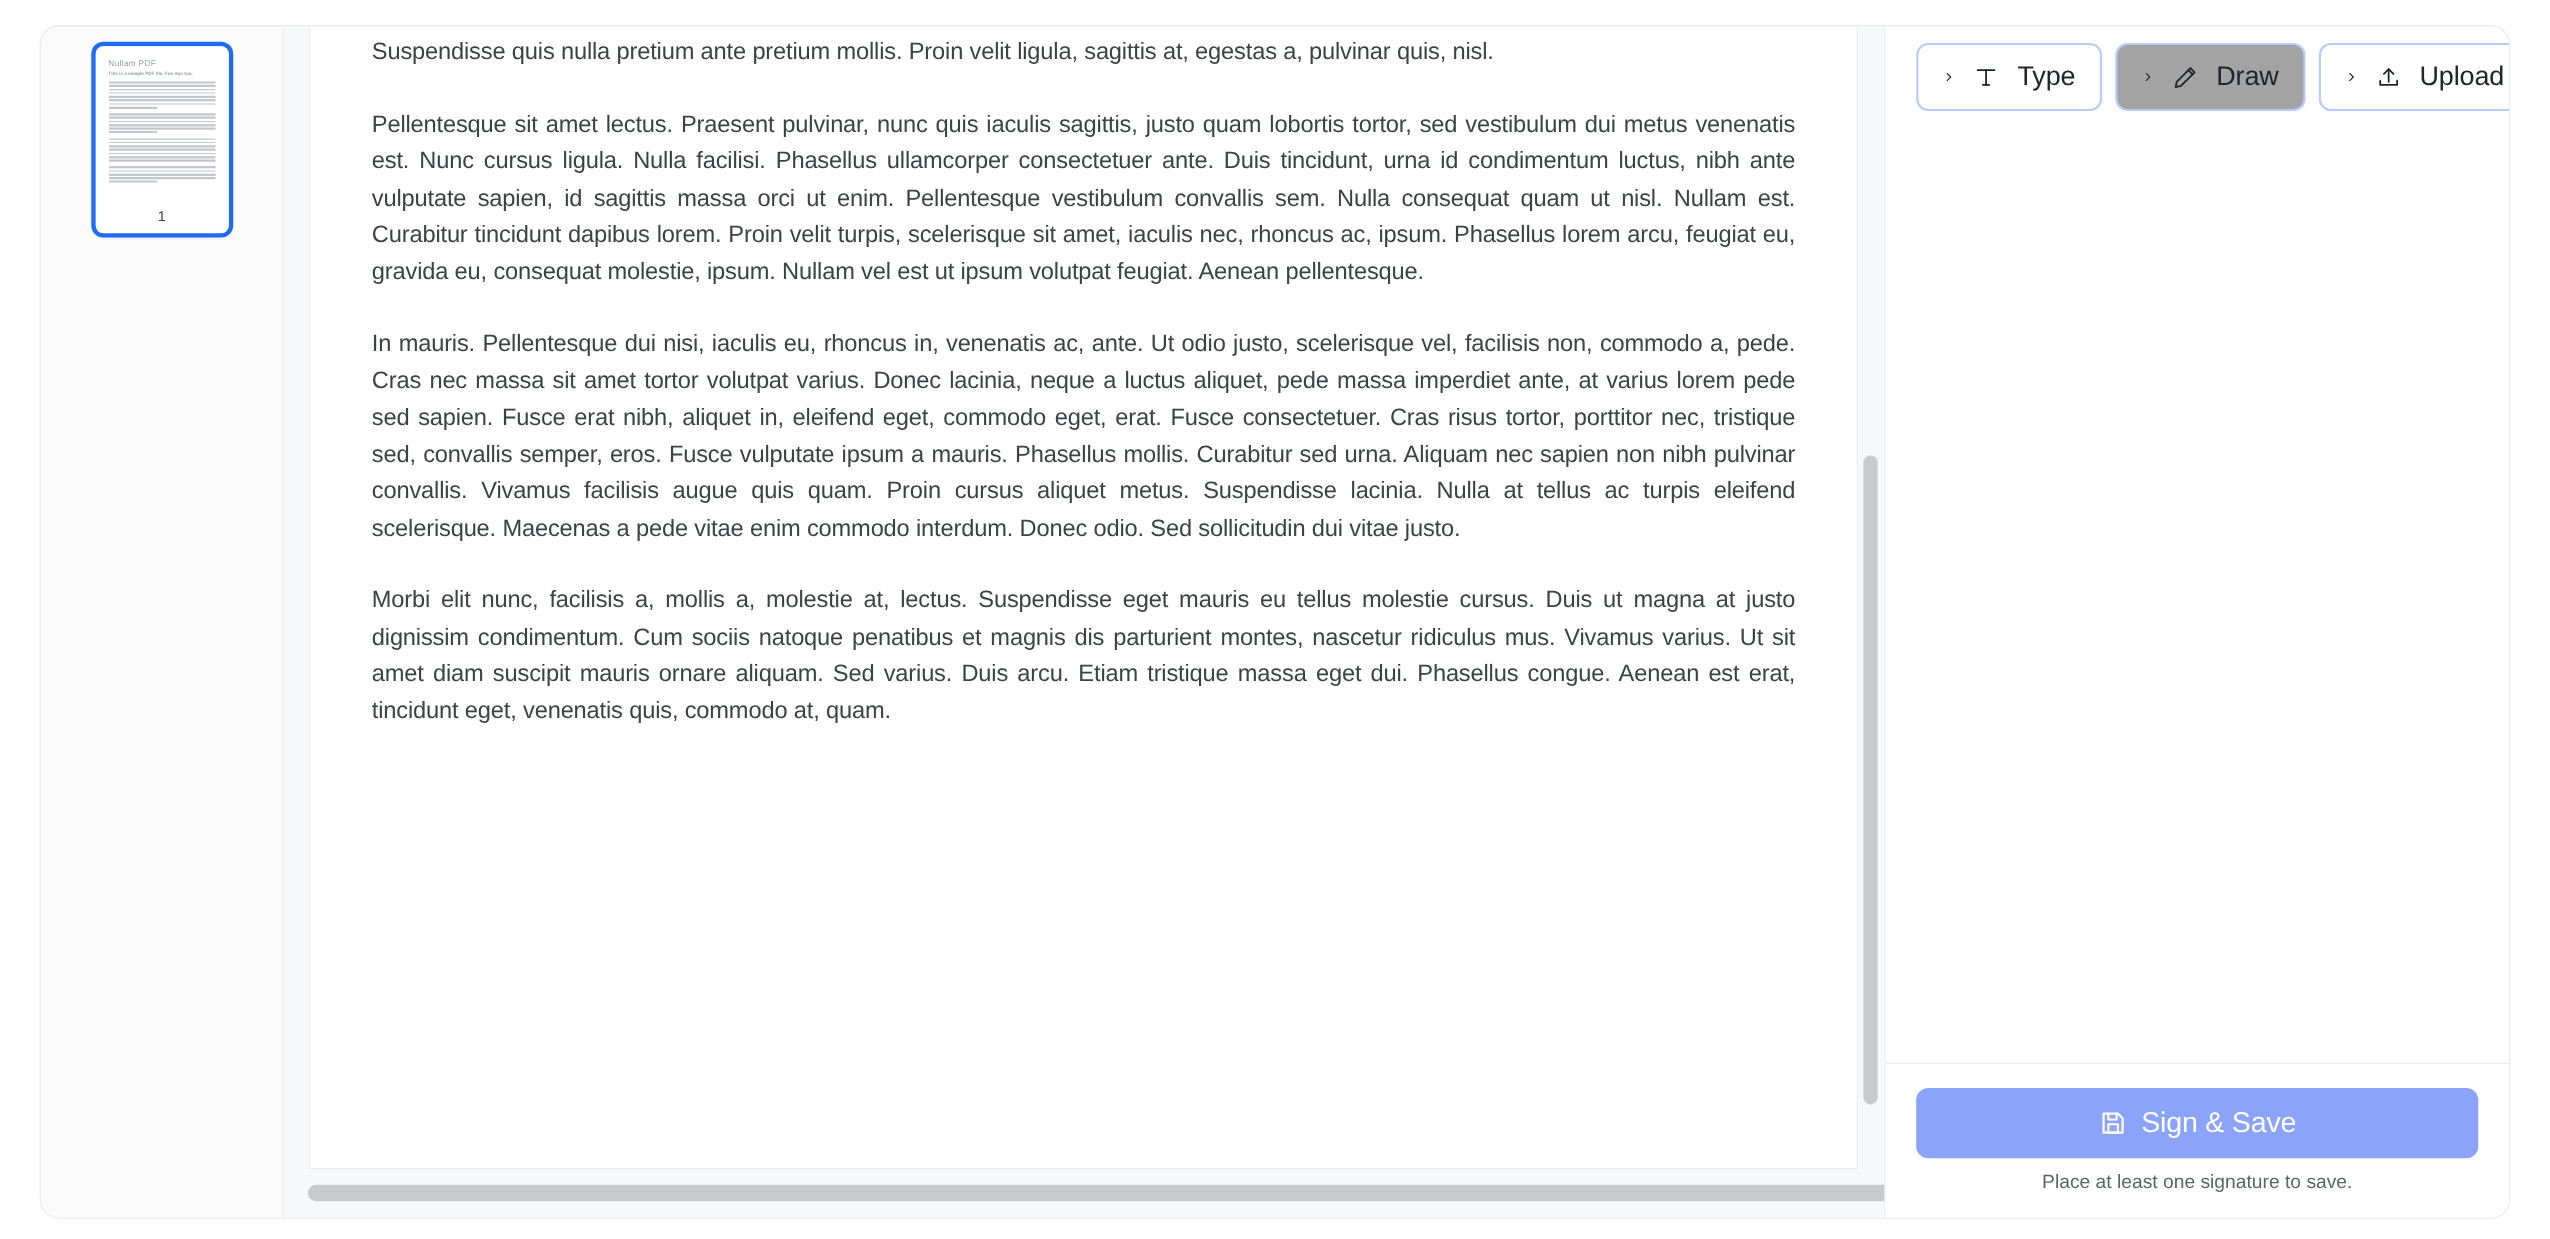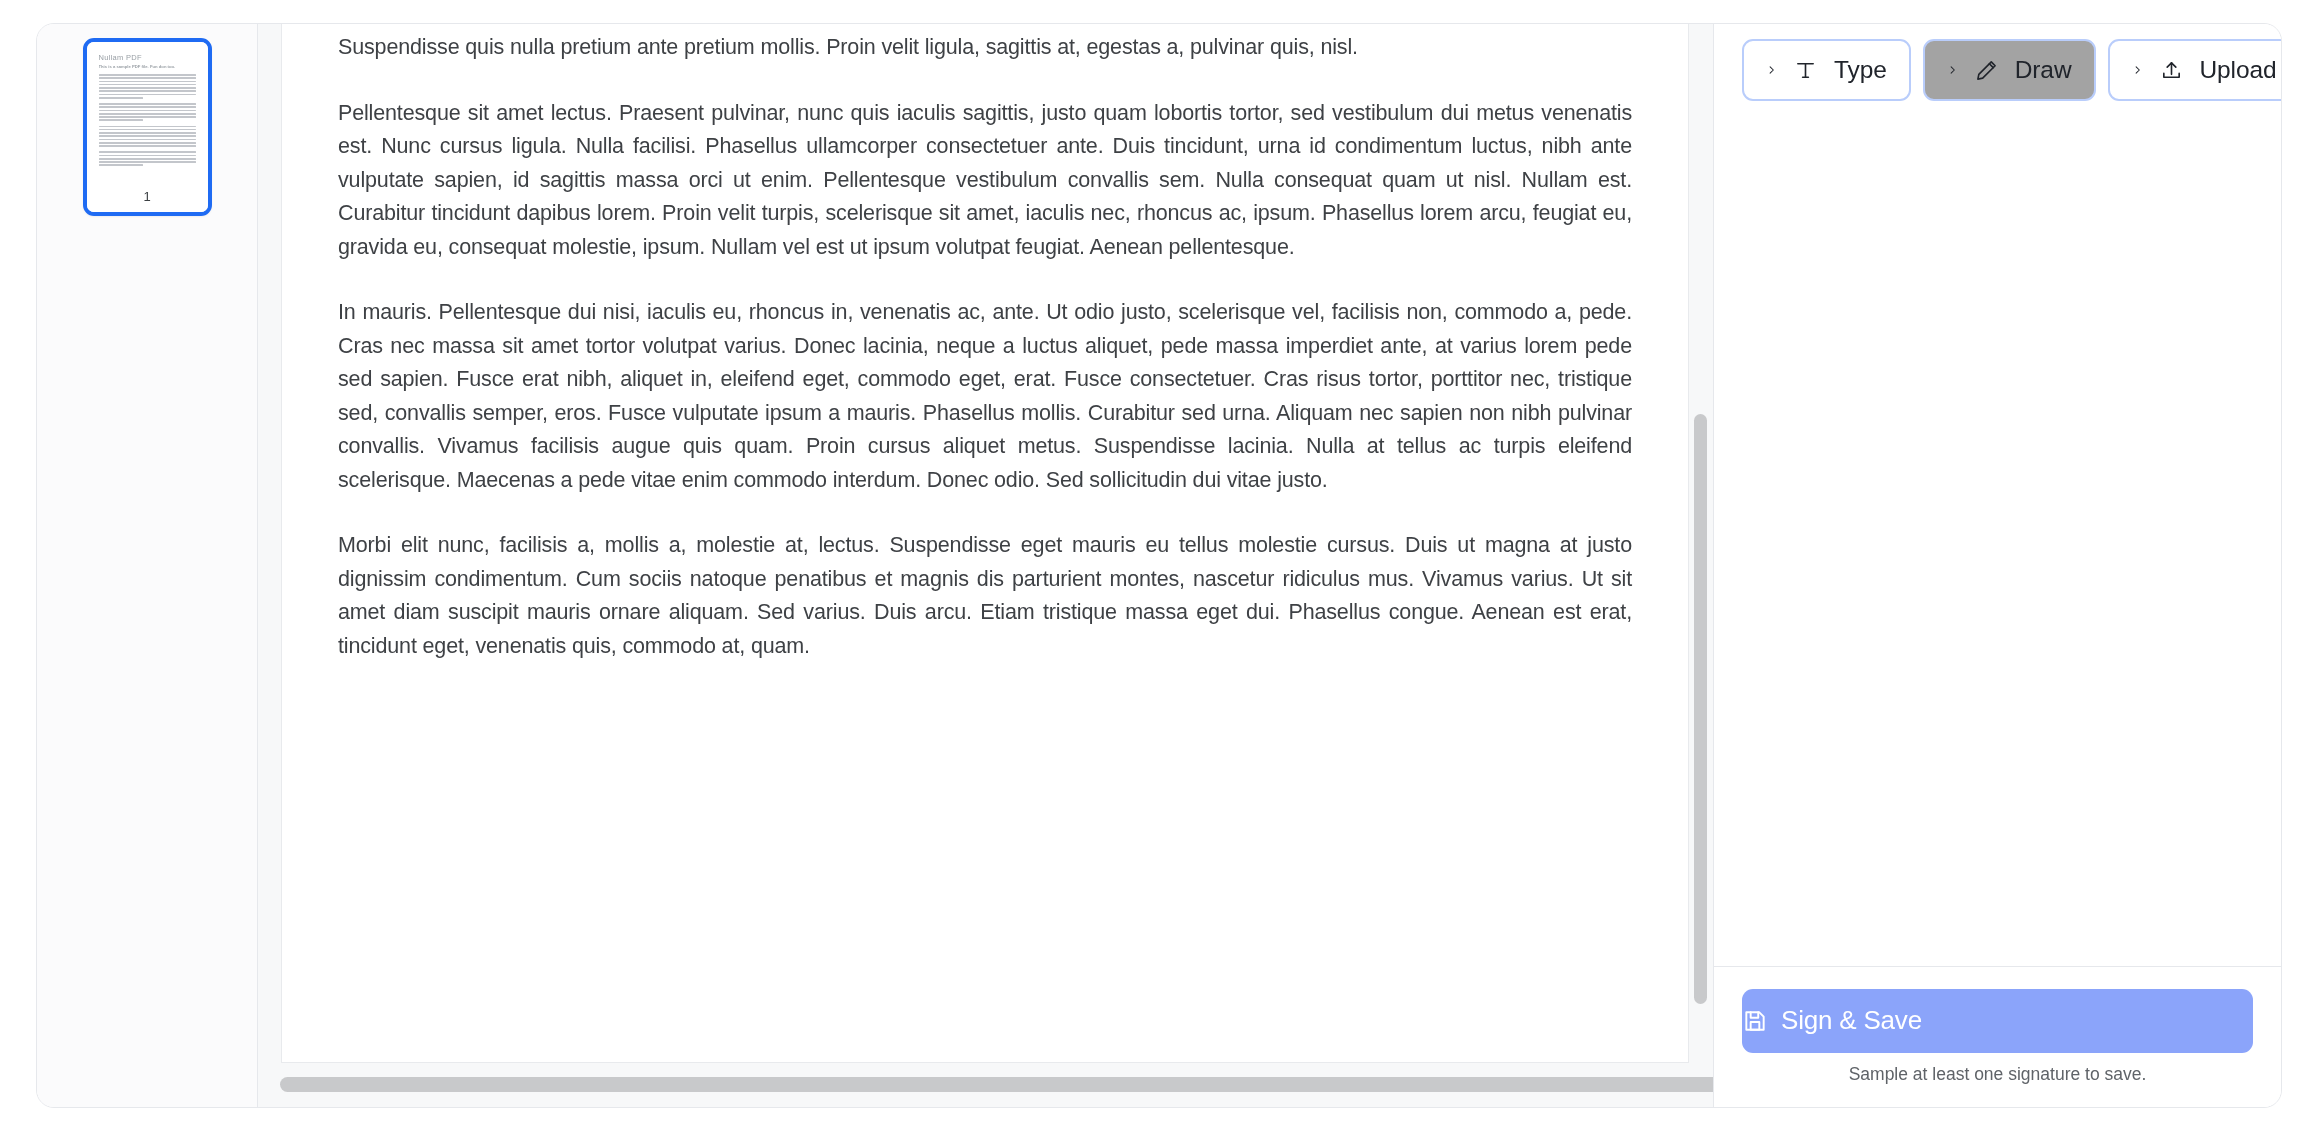--- a/index.html
+++ b/index.html
@@ -221,21 +221,21 @@
   }
   .sign-save {
     width: 100%;
     height: 64px;
     background: #8ba4fa;
     color: #ffffff;
     border: none;
     border-radius: 11px;
     display: flex;
     align-items: center;
-    justify-content: flex-start;
+    justify-content: center;
     gap: 13px;
     font-size: 26px;
     font-family: "Liberation Sans", sans-serif;
     letter-spacing: -.2px;
     cursor: pointer;
   }
   .save-icon { width: 26px; height: 26px; display: block; }
   .hint {
     margin-top: 13px;
     text-align: center;
@@ -364,18 +364,18 @@
 
     <div class="tools-footer">
       <button class="sign-save">
         <svg class="save-icon" viewBox="0 0 24 24" fill="none" stroke="currentColor" stroke-width="1.8" stroke-linecap="round" stroke-linejoin="round">
           <path d="M4 4h12l4 4v12H4z"></path>
           <path d="M8 4v5h7V4"></path>
           <rect x="8" y="13" width="8" height="7"></rect>
         </svg>
         <span>Sign &amp; Save</span>
       </button>
-      <div class="hint">Sample at least one signature to save.</div>
+      <div class="hint">Place at least one signature to save.</div>
     </div>
 
   </aside>
 
 </div>
 
 </body></html>

